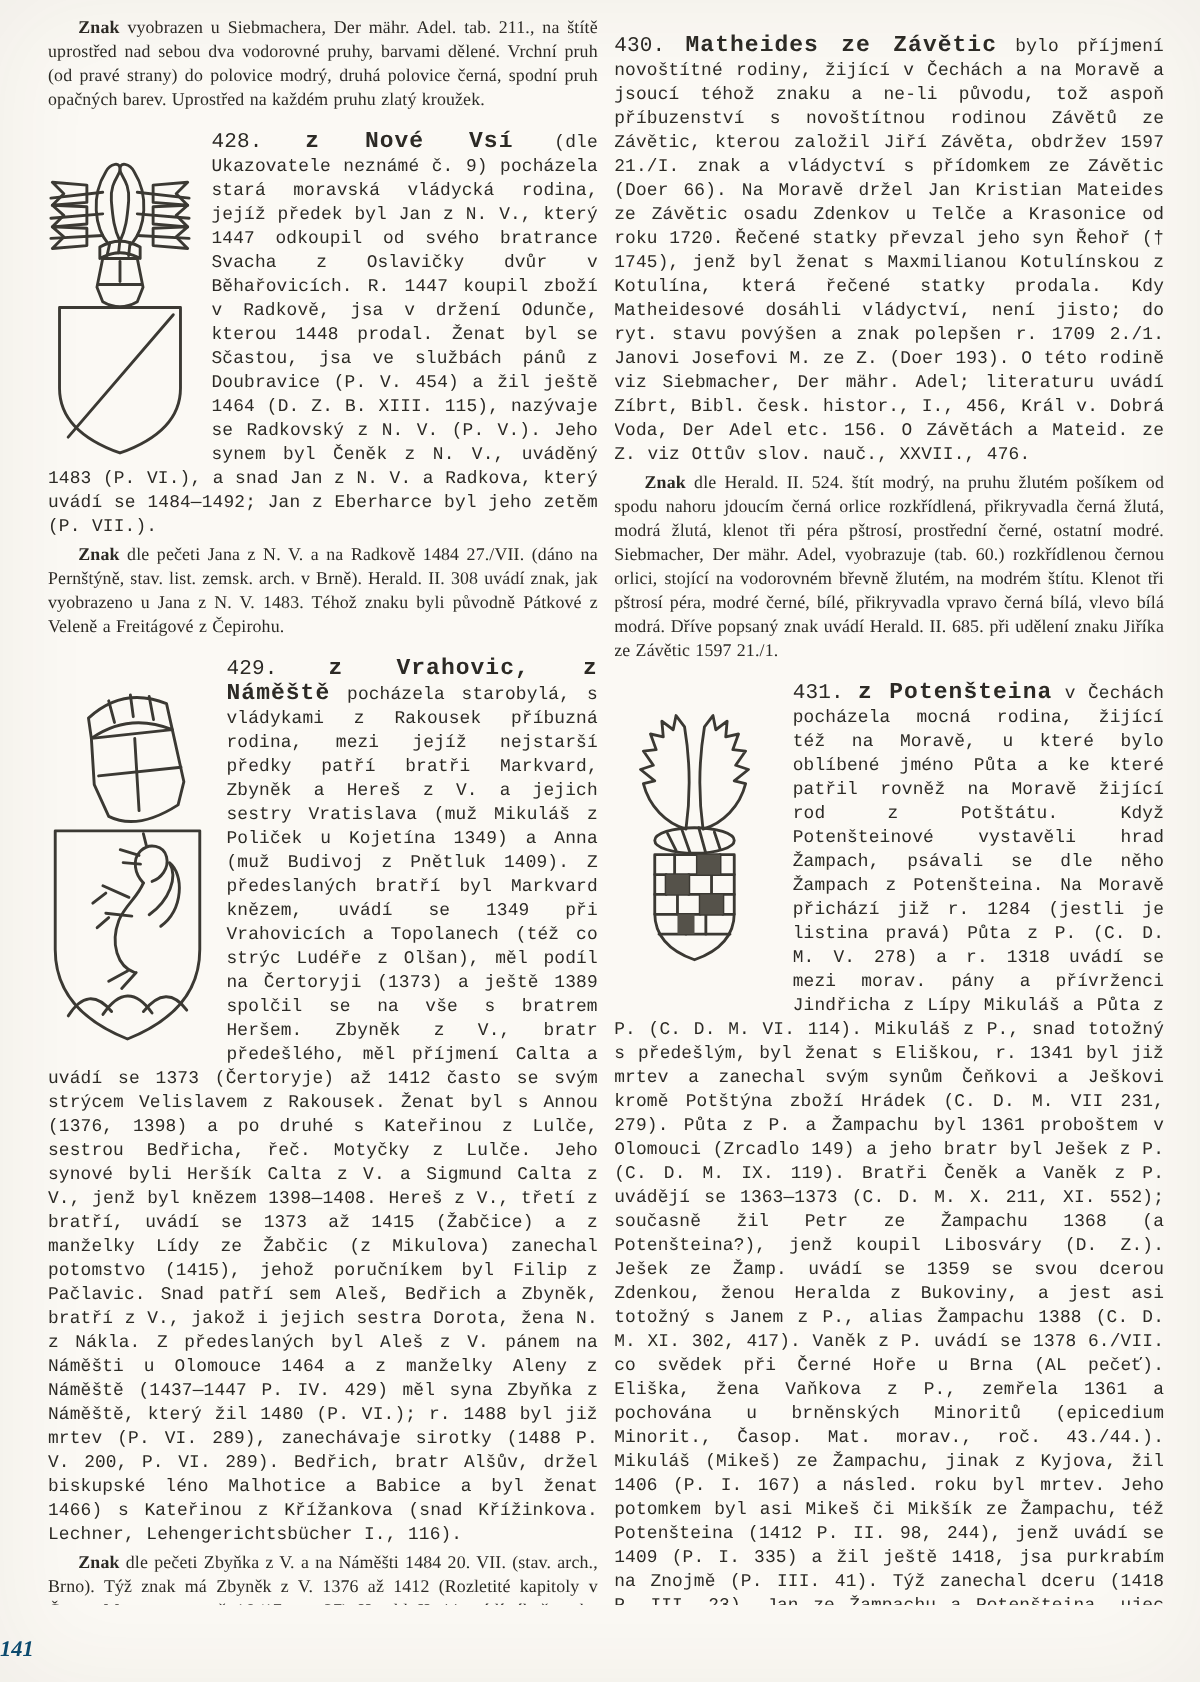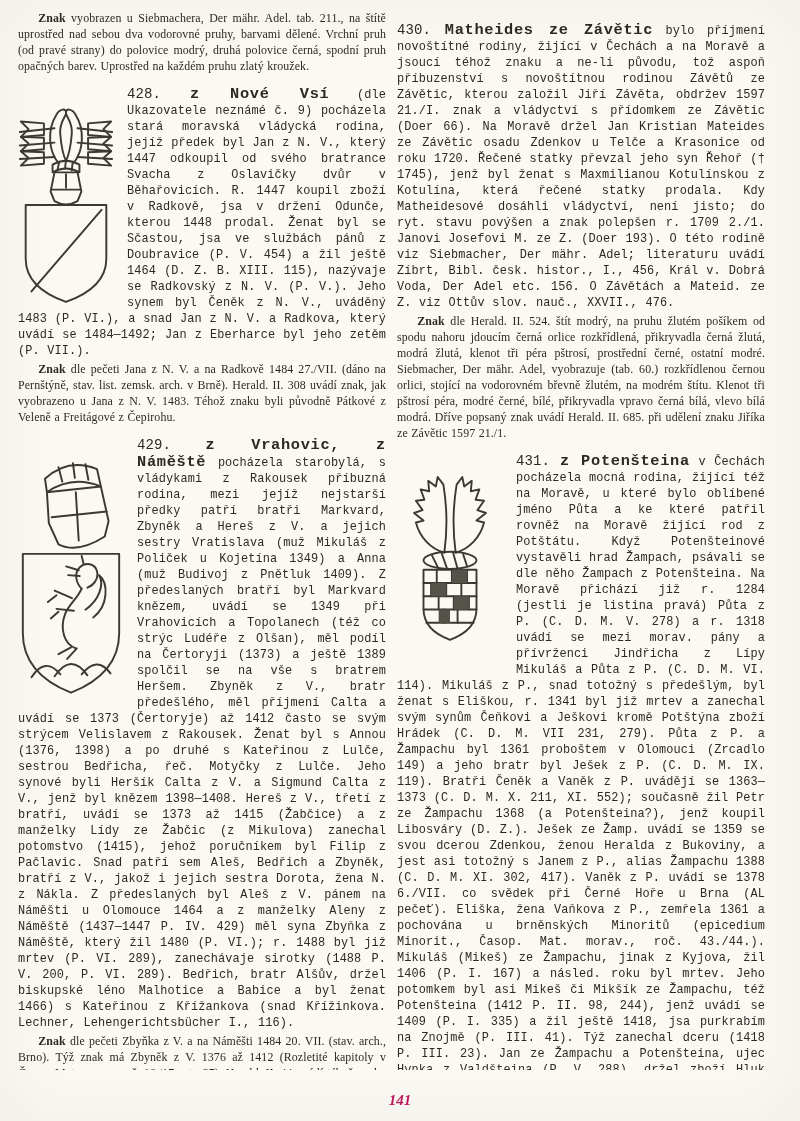--- a/index.html
+++ b/index.html
@@ -5,40 +5,40 @@
   html,body{margin:0;padding:0;}
   body{
     width:800px;height:1121px;overflow:hidden;
     background:#fbf9f4;color:#2c2a25;
     font-family:"Liberation Serif","DejaVu Serif",serif;
     position:relative;
     box-shadow:inset 0 0 70px rgba(60,50,30,.06);
   }
   .page{
     box-sizing:border-box;width:800px;height:1121px;
-    padding:10px 24px 30px 18px;position:relative;
+    padding:10px 24px 30px 32px;position:relative;
   }
   .cols{display:flex;gap:11px;}
   .col{width:368px;overflow:hidden;max-height:1060px;}
   .col p{
     margin:0;font-size:11.9px;line-height:16px;text-align:justify;
     letter-spacing:.1px;word-spacing:.4px;
   }
   .col p.indent{text-indent:1.7em;}
   .col p.section{margin-top:12px;text-indent:0;font-family:Liberation Mono, monospace;}
   .col p + p.paragraph{margin-top:2px;}
   .r-n{}
   .r-b{font-weight:bold;}
   .r-num{font-size:14px;}
   .r-h{font-size:15.3px;font-weight:bold;letter-spacing:.7px;}
   .arms-float{float:left;margin:16px 13px 3px 0;display:block;}
   .arms-float svg{display:block;}
   .footer{
-    position:absolute;left:0;right:0;bottom:12px;text-align:center;
-    font-size:15px;font-weight:bold;font-style:italic;color:#be185d;
+    position:absolute;left:0;right:0;bottom:12px;
+    font-size:15px;font-weight:bold;font-style:italic;color:#0c4a6e;
   }
 </style>
 </head>
 <body>
 
 <div class="page">
   <div class="cols">
     <div class="col">
         <p class="paragraph indent"><span class="r-b">Znak</span><span class="r-n"> vyobrazen u Siebmachera, Der mähr. Adel. tab. 211., na štítě uprostřed nad sebou dva vodorovné pruhy, barvami dělené. Vrchní pruh (od pravé strany) do polovice modrý, druhá polovice černá, spodní pruh opačných barev. Uprostřed na každém pruhu zlatý kroužek.</span></p>
         <p class="section"><span class="arms-float">

